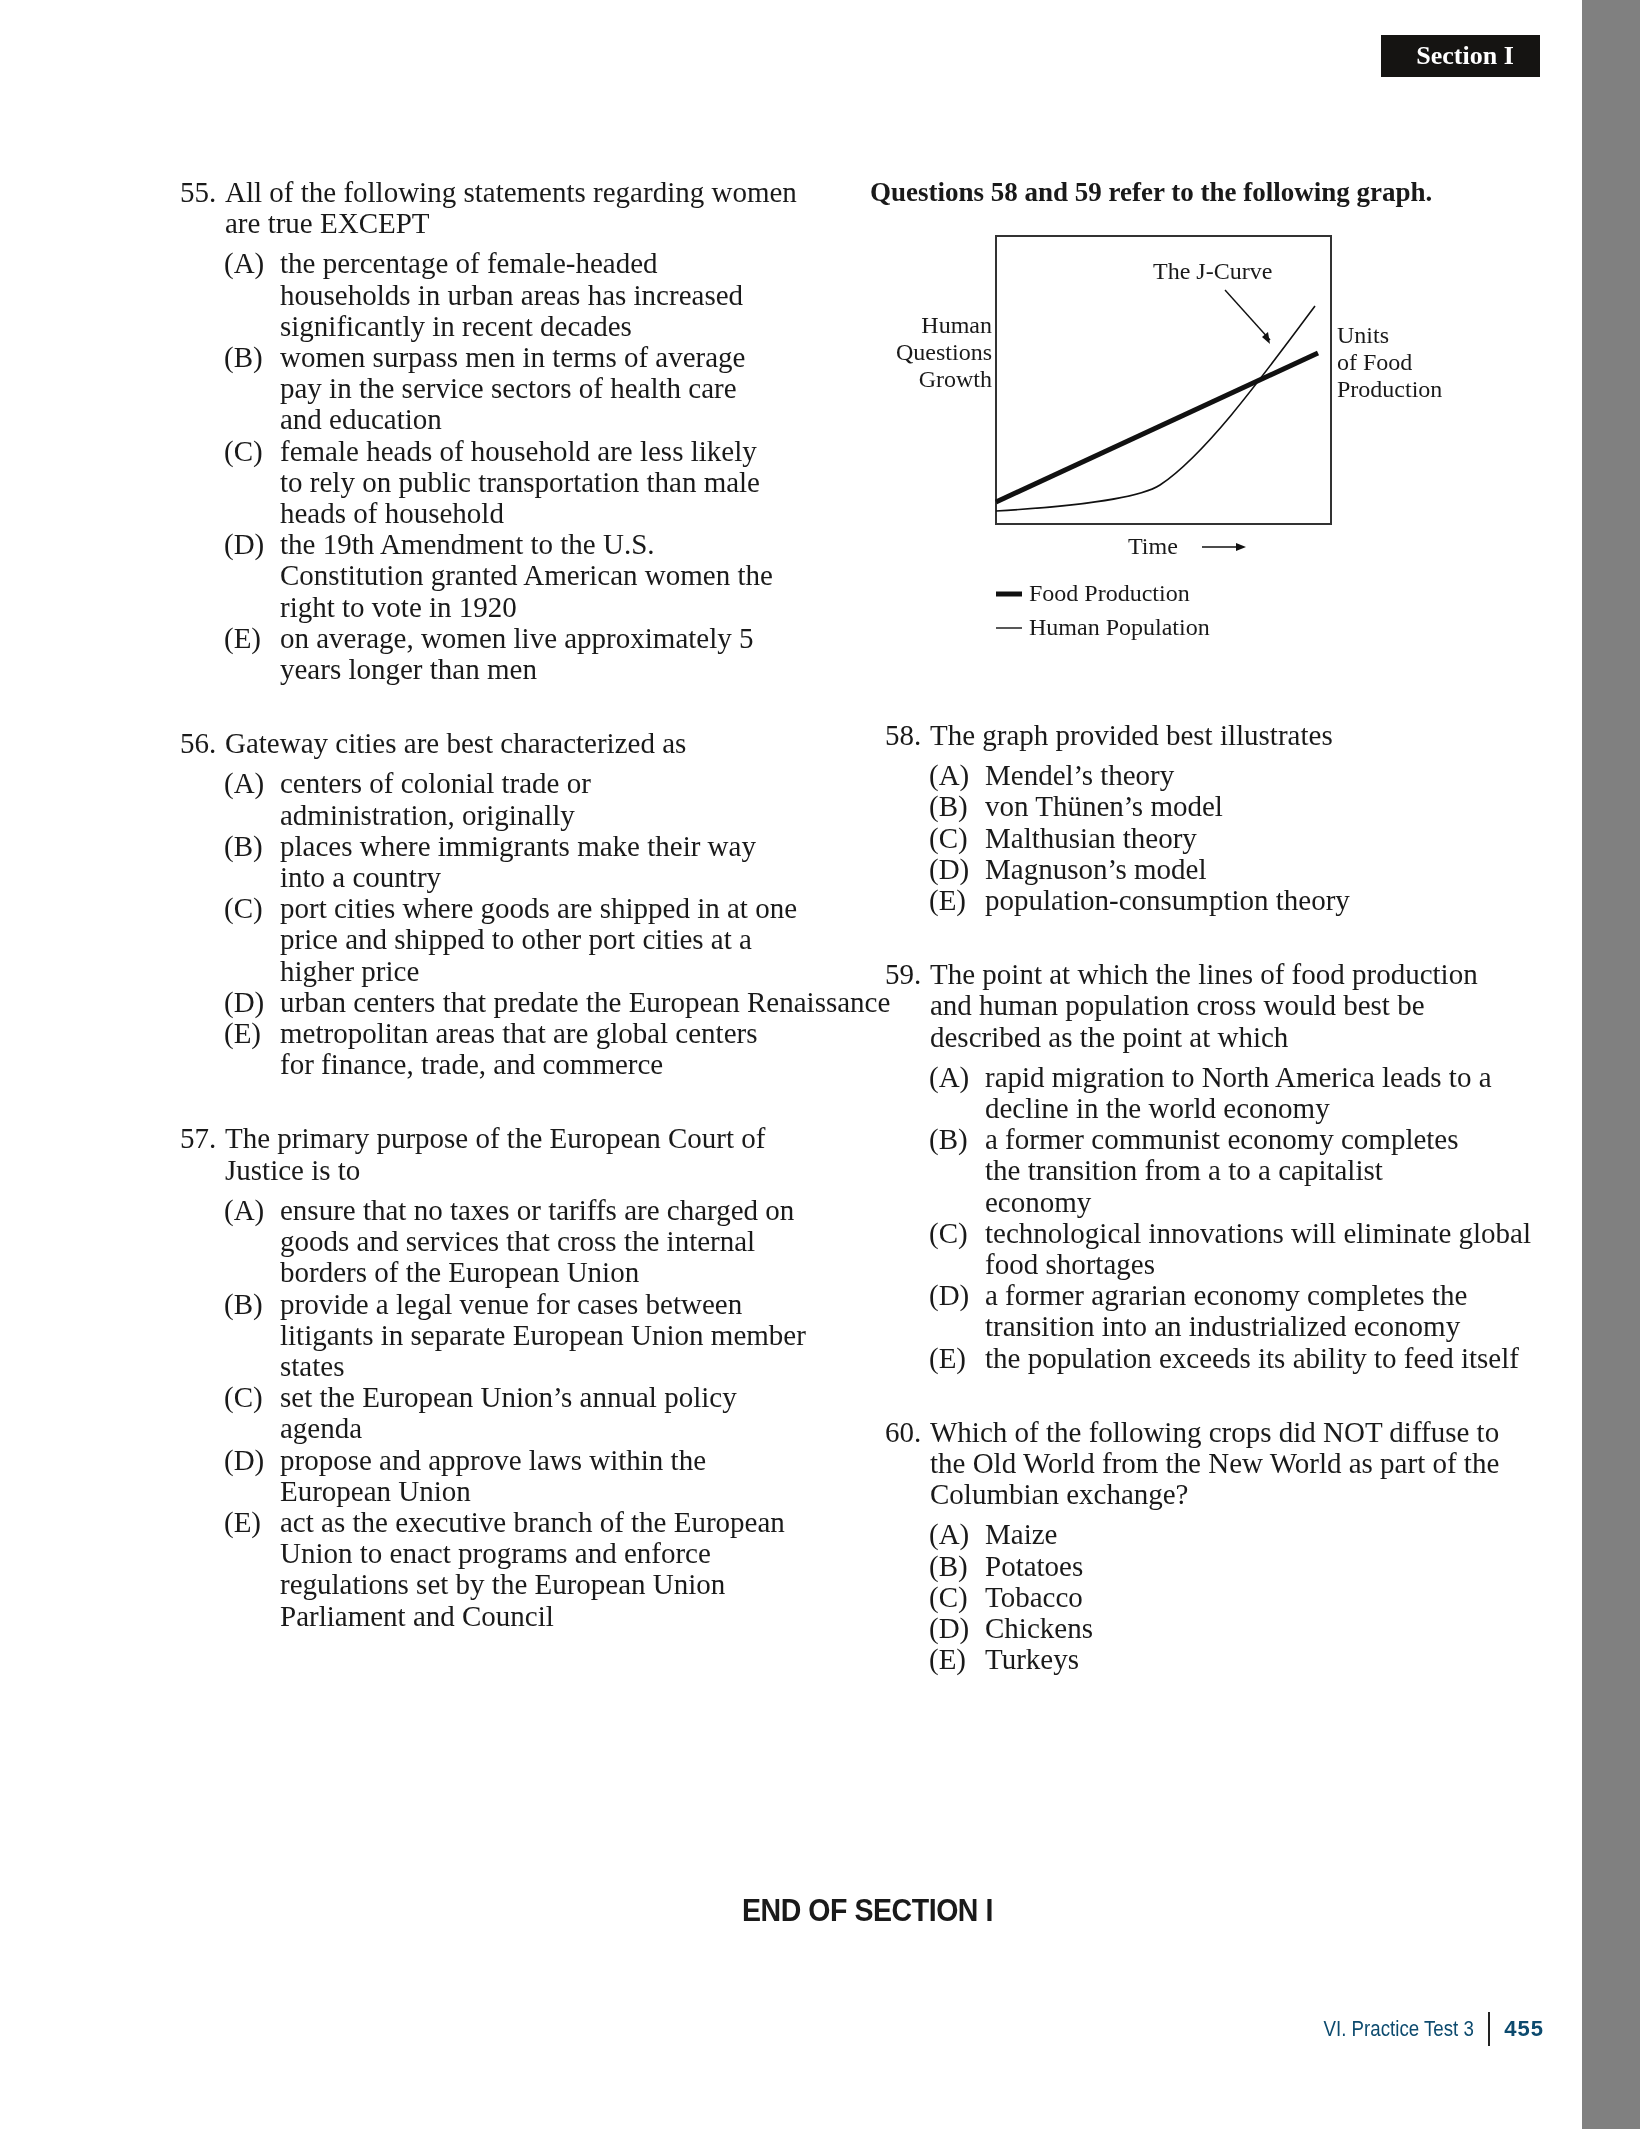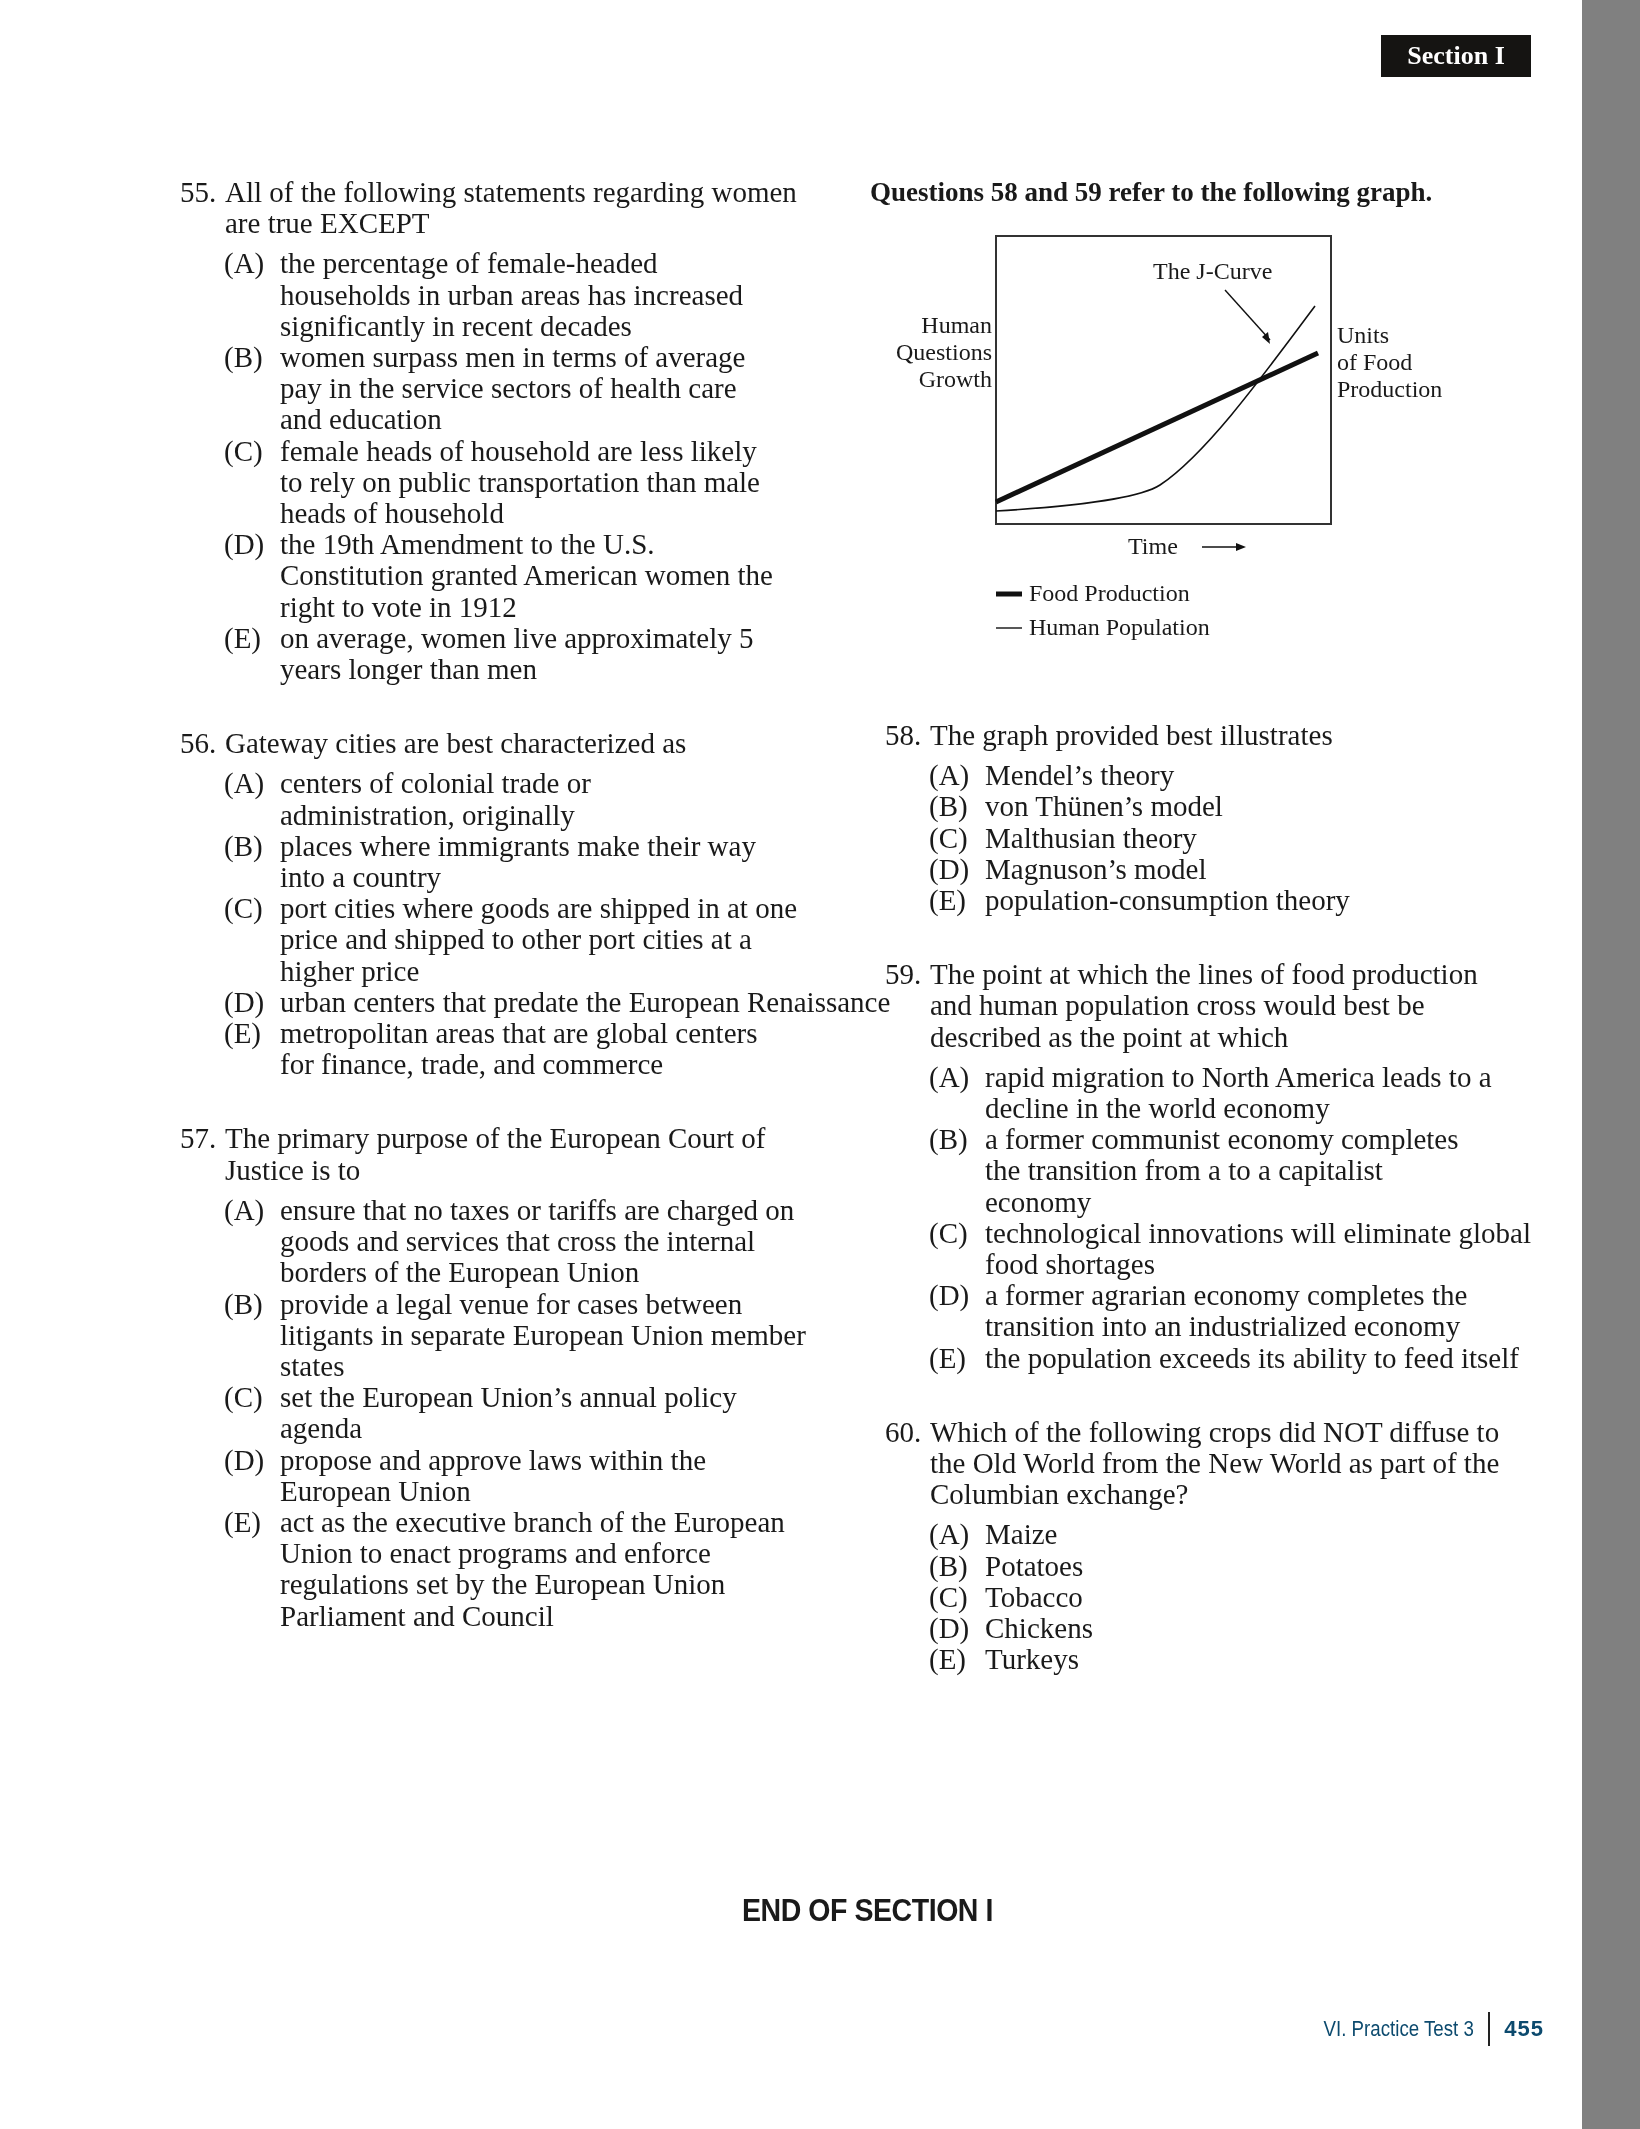--- a/index.html
+++ b/index.html
@@ -5,21 +5,21 @@
   html, body { margin: 0; padding: 0; }
   body {
     width: 1640px; height: 2129px; position: relative; overflow: hidden;
     background: #ffffff; color: #1a1a1a;
     font-family: "Liberation Serif", "DejaVu Serif", serif;
   }
   .gray-bar { position: absolute; left: 1582px; top: 0; width: 58px; height: 2129px; background: #808080; }
   .section-tag {
     position: absolute; left: 1381px; top: 35px; width: 150px; height: 42px;
     background: #151412; color: #fff; font-weight: bold; font-size: 26px;
-    display: flex; align-items: center; justify-content: center;
+    display: flex; align-items: center; justify-content: center; padding-left: 9px;
   }
   .col { position: absolute; font-size: 29px; line-height: 31.2px; }
   .col-left { left: 180px; top: 177px; width: 650px; }
   .col-right { left: 870px; top: 177px; width: 690px; }
   .q { position: relative; }
   .q-stem { display: flex; }
   .q-num { width: 45px; flex: none; }
   .q-text { flex: 1; }
   .opts { margin-top: 9px; padding-left: 44px; }
   .opt { display: flex; }
@@ -55,21 +55,21 @@
       <div class="opt">
           <span class="opt-letter">(B)</span>
           <span class="opt-text">women surpass men in terms of average pay in the service sectors of health care and education</span>
         </div>
       <div class="opt">
           <span class="opt-letter">(C)</span>
           <span class="opt-text">female heads of household are less likely to rely on public transportation than male heads of household</span>
         </div>
       <div class="opt">
           <span class="opt-letter">(D)</span>
-          <span class="opt-text">the 19th Amendment to the U.S. Constitution granted American women the right to vote in 1912</span>
+          <span class="opt-text">the 19th Amendment to the U.S. Constitution granted American women the right to vote in 1920</span>
         </div>
       <div class="opt">
           <span class="opt-letter">(E)</span>
           <span class="opt-text">on average, women live approximately 5 years longer than men</span>
         </div>
     </div>
   </div>
 
   <div class="q" style="margin-top:43px">
     <div class="q-stem">

